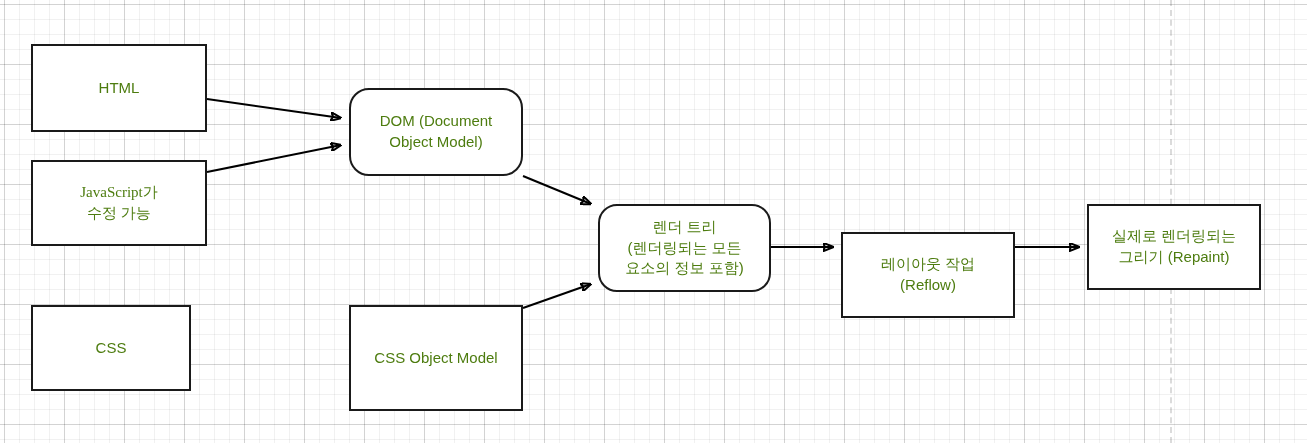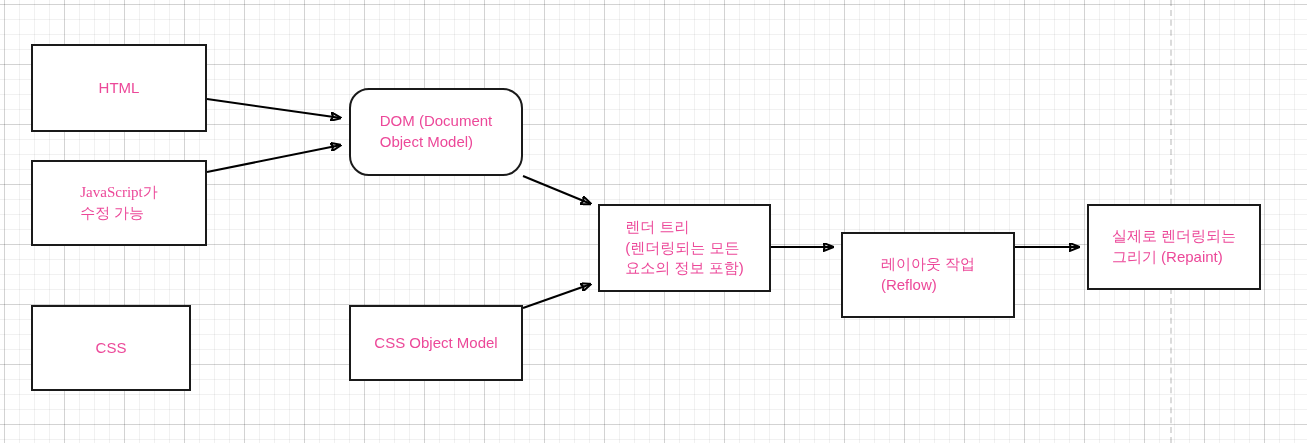--- a/index.html
+++ b/index.html
@@ -30,22 +30,22 @@
     border-left: 2px dashed rgba(0,0,0,0.14);
   }
   .node {
     position: absolute;
     box-sizing: border-box;
     border: 2px solid #1a1a1a;
     background: #ffffff;
     display: flex;
     align-items: center;
     justify-content: center;
-    text-align: left;
-    color: #ec4899;
+    text-align: center;
+    color: #4d7c0f;
     font-size: 15px;
     line-height: 1.38;
     white-space: pre-line;
     user-select: none;
   }
   svg.edges {
     position: absolute;
     left: 0;
     top: 0;
     width: 1307px;
@@ -79,22 +79,22 @@
     <path marker-end="url(#arrowhead)" d="M 771 247 L 833 247"></path>
     <path marker-end="url(#arrowhead)" d="M 1015 247 L 1079 247"></path>
   </svg>
 
   <div class="node" style="left:31px;  top:44px;  width:176px; height:88px;">HTML</div>
   <div class="node" style="left:31px;  top:160px; width:176px; height:86px;font-family:Liberation Serif, serif;">JavaScript가
 수정 가능</div>
   <div class="node" style="left:31px;  top:305px; width:160px; height:86px;">CSS</div>
   <div class="node" style="left:349px; top:88px;  width:174px; height:88px;border-radius:20px;">DOM (Document
 Object Model)</div>
-  <div class="node" style="left:349px; top:305px; width:174px; height:76px;">CSS Object Model</div>
-  <div class="node" style="left:598px; top:204px; width:173px; height:88px;">렌더 트리
+  <div class="node" style="left:349px; top:305px; width:174px; height:106px;">CSS Object Model</div>
+  <div class="node" style="left:598px; top:204px; width:173px; height:88px;border-radius:19px;">렌더 트리
 (렌더링되는 모든
 요소의 정보 포함)</div>
   <div class="node" style="left:841px; top:204px; width:174px; height:86px;margin-top:28px;">레이아웃 작업
 (Reflow)</div>
   <div class="node" style="left:1087px;top:204px; width:174px; height:86px;">실제로 렌더링되는
 그리기 (Repaint)</div>
 
 </div>
 
 </body></html>

